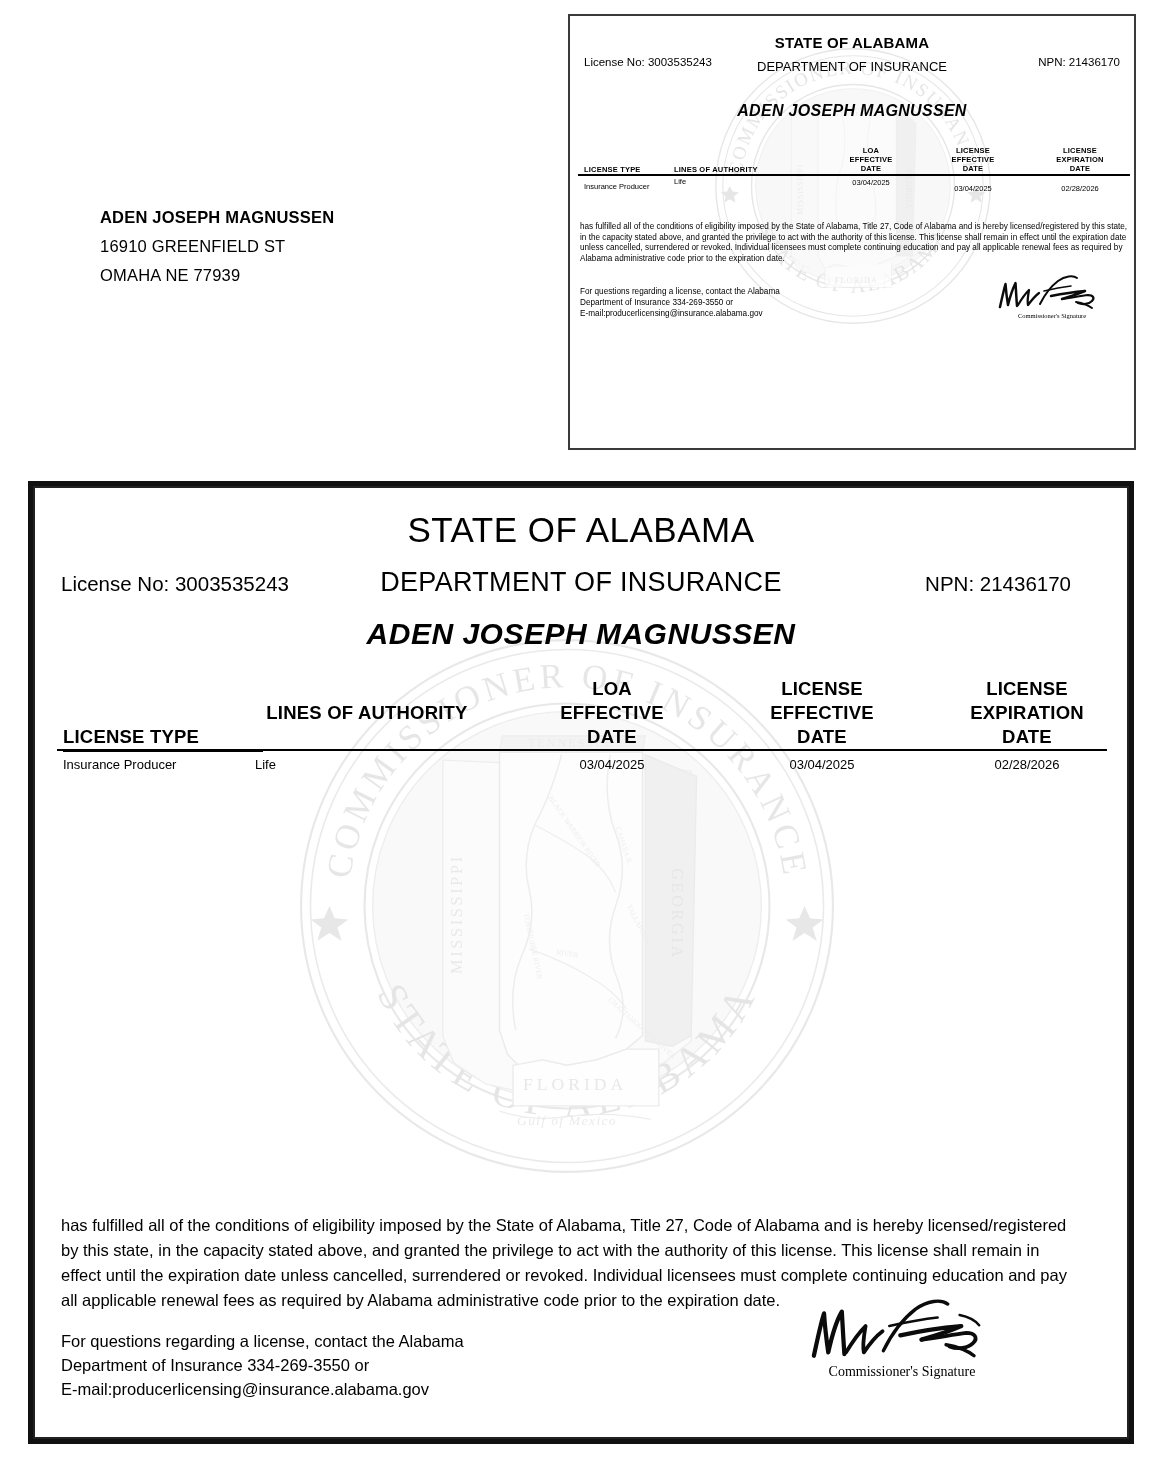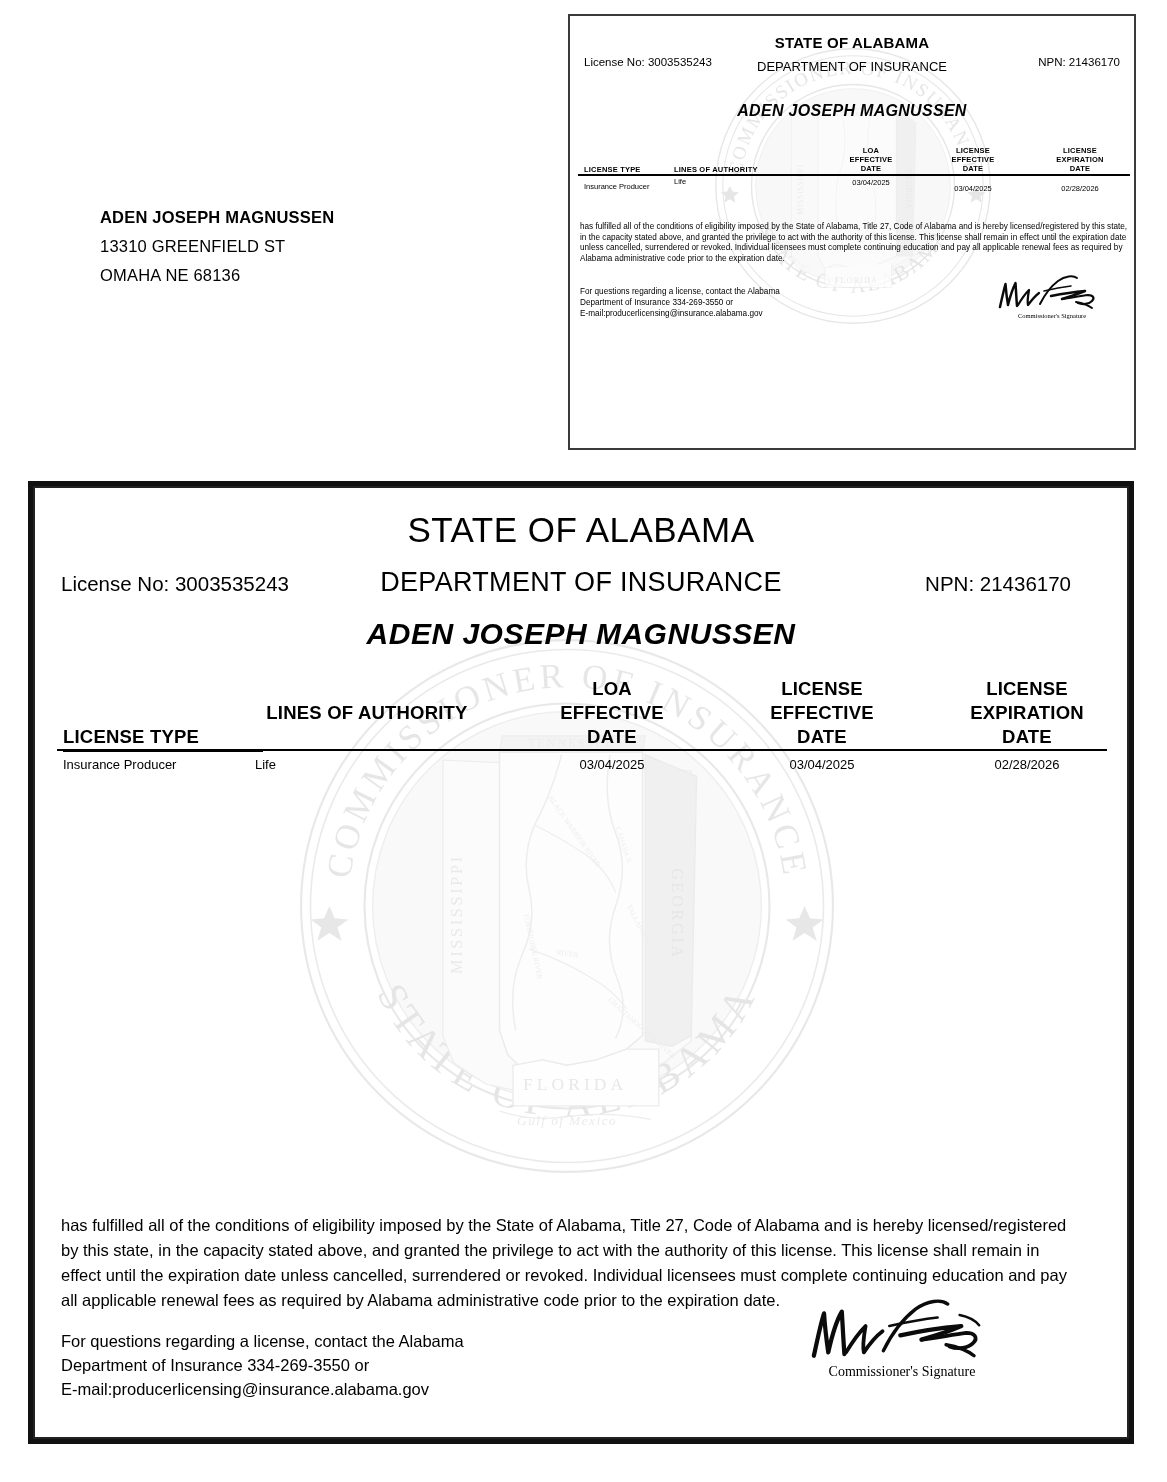--- a/index.html
+++ b/index.html
@@ -396,22 +396,22 @@
           </g>
         </svg>
         <div class="tc-sig-caption">Commissioner's Signature</div>
       </div>
 
     </div>
   </div>
 
   <div id="address-block">
     <div class="addr-name">ADEN JOSEPH MAGNUSSEN</div>
-    <div class="addr-line">13310 GREENFIELD ST</div>
-    <div class="addr-line">OMAHA NE 68136</div>
+    <div class="addr-line">16910 GREENFIELD ST</div>
+    <div class="addr-line">OMAHA NE 77939</div>
   </div>
 
   <div id="certificate">
     <div id="certificate-inner">
 
       <svg class="cert-seal" viewBox="0 0 400 400">
         <defs>
           <path id="cArcTop" d="M 38,200 A 162,162 0 0 1 362,200"></path>
           <path id="cArcBot" d="M 46,202 A 154,154 0 0 0 354,202"></path>
         </defs>

